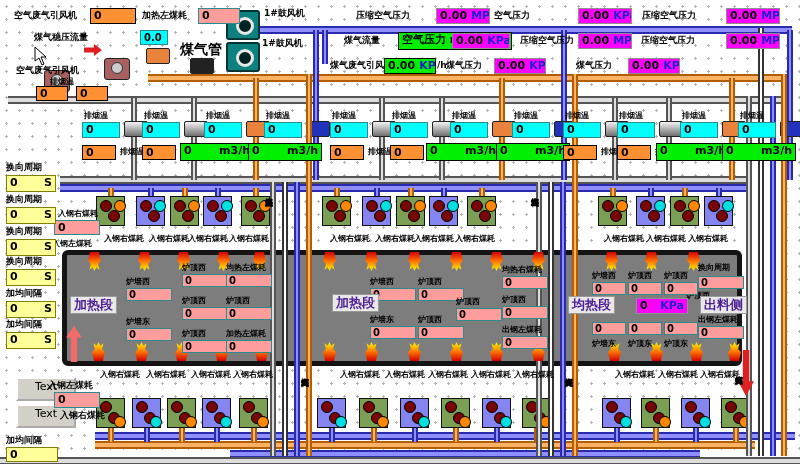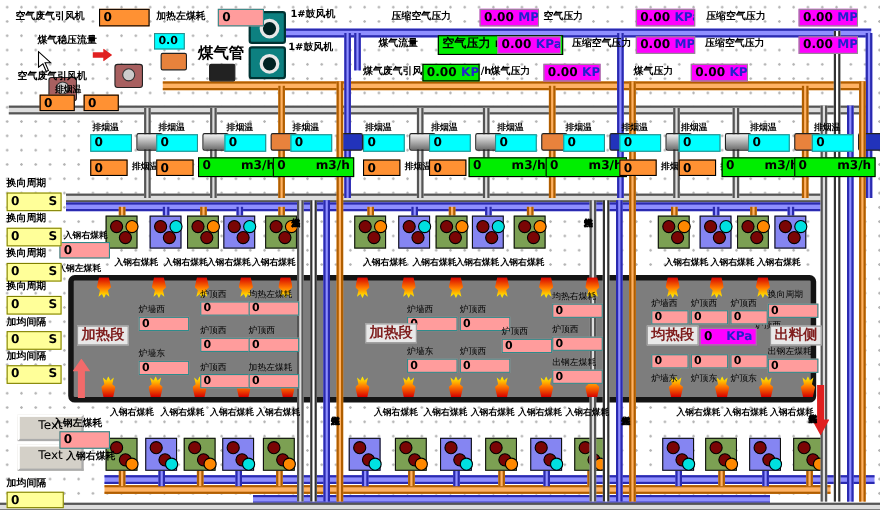--- a/index.html
+++ b/index.html
@@ -25,24 +25,24 @@
   .pipeH{height:8px;border-top:2px solid;border-bottom:2px solid}
   .pipeV{width:8px;border-left:2px solid;border-right:2px solid}
   .pipeV.thin{width:6px}
   .pblue{border-color:#2a2ab0;background:#8f8fff}
   .porange{border-color:#b05e00;background:#ffb263}
   .pgray{border-color:#555;background:#ddd}
   .pwhite{border-color:#333;background:#fff}
   .over{z-index:4}
   .furnace{position:absolute;background:#7d7d7d;border:5px solid #141414;border-radius:6px;box-sizing:border-box;z-index:2}
   .tag{position:absolute;background:#e8e8e8;border:1px solid #999;font-weight:bold;font-size:13px;
-       line-height:1.1;padding:1px 3px;color:#7f1d1d;z-index:6;white-space:nowrap}
+       line-height:1.1;padding:1px 3px;color:#4c1d95;z-index:6;white-space:nowrap}
   .fbox{position:absolute;background:#ff9c9c;border:1px solid #2e8b8b;height:13px;box-sizing:border-box;
         font-weight:bold;font-size:10px;line-height:11px;padding:0 2px;color:#000;z-index:5}
-  .flbl{position:absolute;font-weight:normal;font-size:8px;color:#000;z-index:5;white-space:nowrap}
+  .flbl{position:absolute;font-weight:bold;font-size:8px;color:#000;z-index:5;white-space:nowrap}
   .flame{position:absolute;width:13px;height:19px;z-index:4;
          background:linear-gradient(to top,#d40000,#ff7700 50%,#ffe600 90%);
          clip-path:polygon(50% 0,64% 20%,88% 6%,78% 38%,100% 52%,84% 100%,16% 100%,0 52%,22% 38%,12% 6%,36% 20%)}
   .flame.down{transform:scaleY(-1)}
   .burner{position:absolute;width:29px;height:30px;border:1px solid #111;box-sizing:border-box;z-index:3}
   .bgreen{background:#7ca053}
   .bblue{background:#8585f2}
   .burner i{position:absolute;border-radius:50%;width:10px;height:10px;border:1px solid #000}
   .cred{background:#7a0505}
   .cor{background:#ff8800}
@@ -173,21 +173,21 @@
     <div class="flame" style="left: 408px; top: 342px;"></div>
     <div class="flame" style="left: 450px; top: 342px;"></div>
     <div class="flame" style="left: 490px; top: 342px;"></div>
     <div class="flame" style="left: 532px; top: 342px;"></div>
     <div class="flame" style="left: 608px; top: 342px;"></div>
     <div class="flame" style="left: 650px; top: 342px;"></div>
     <div class="flame" style="left: 690px; top: 342px;"></div>
     <div class="flame" style="left: 728px; top: 342px;"></div>
     <div class="tag" style="left: 70px; top: 296px;">加热段</div>
     <div class="tag" style="left: 332px; top: 294px;">加热段</div>
-    <div class="tag" style="left: 588px; top: 296px; text-align: center;">均热段</div>
+    <div class="tag" style="left: 568px; top: 296px; text-align: center;">均热段</div>
     <div class="flbl" style="left: 686px; top: 290px;">炉顶西</div>
     <div class="tag" style="left: 700px; top: 296px;">出料侧</div>
     <div class="vbox magenta" style="left: 636px; top: 298px; width: 52px; height: 16px;">
       <span>0</span>
       <span class="unit">KPa</span>
     </div>
     <div class="flbl" style="left: 126px; top: 276px;">炉墙西</div>
     <div class="fbox" style="left: 126px; top: 288px; width: 46px;">0</div>
     <div class="flbl" style="left: 126px; top: 316px;">炉墙东</div>
     <div class="fbox" style="left: 126px; top: 328px; width: 46px;">0</div>

